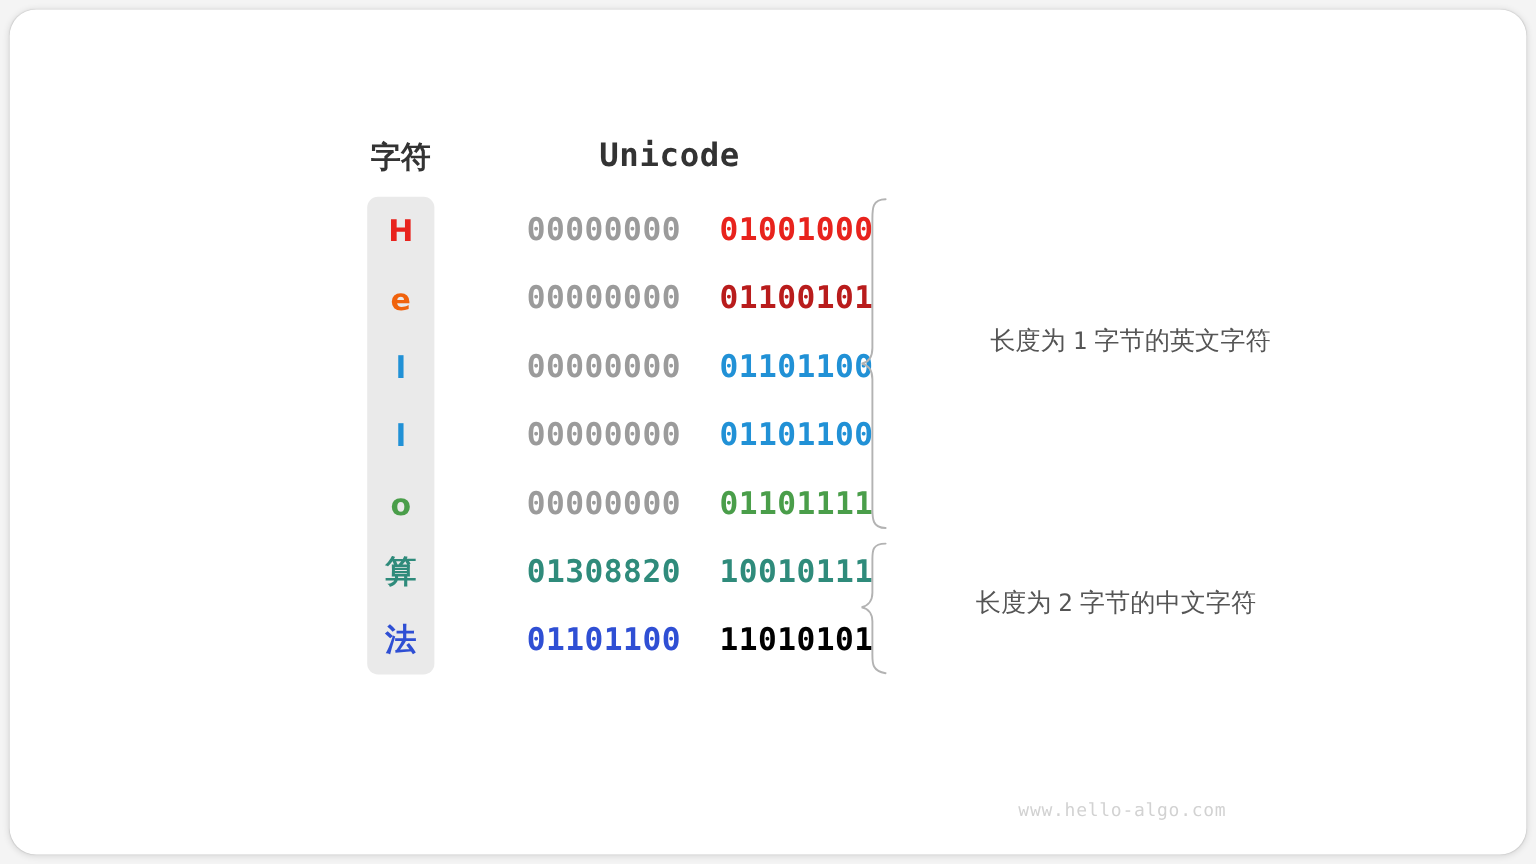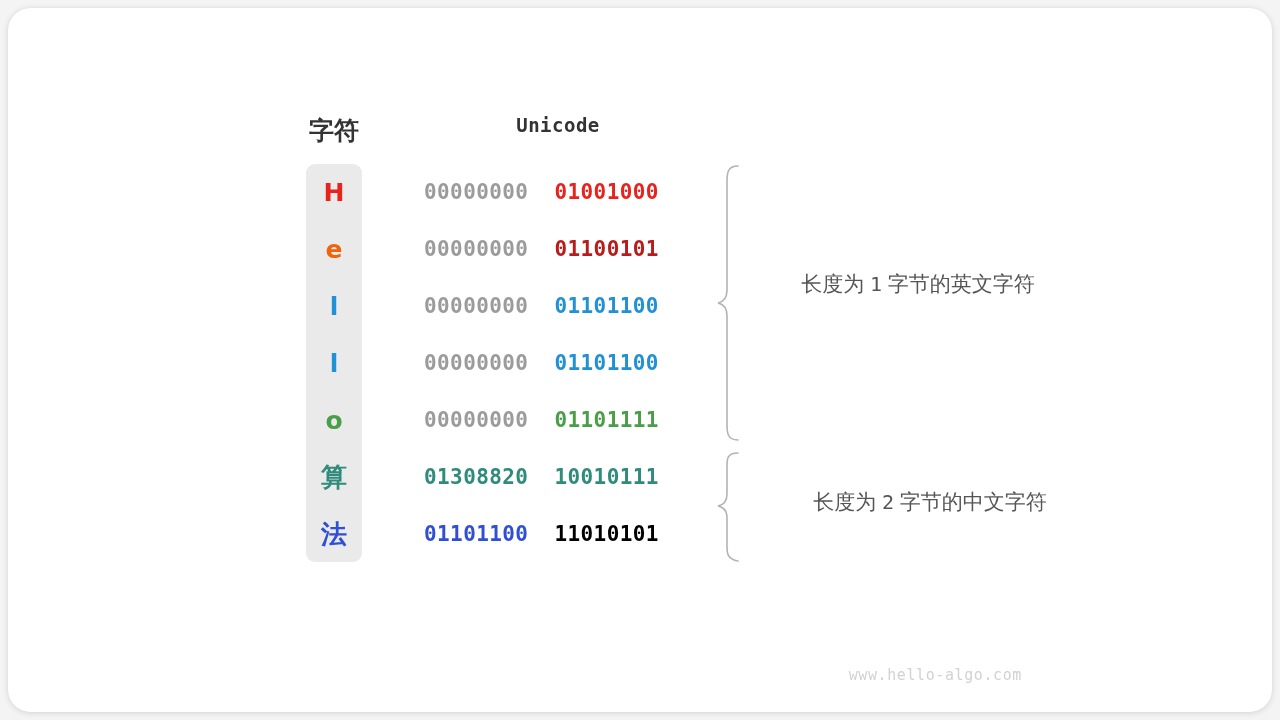--- a/index.html
+++ b/index.html
@@ -46,21 +46,21 @@
     width: 56px;
     text-align: center;
     font-size: 25px;
     font-family: "Liberation Sans", "DejaVu Sans", sans-serif;
   }
   .hdr-unicode {
     left: 432px;
     top: 114px;
     width: 252px;
     text-align: center;
-    font-size: 19px;
+    font-size: 27px;
     font-family: "DejaVu Sans Mono", "Liberation Mono", monospace;
     letter-spacing: 0.5px;
   }
 
   
   .char-col {
     position: absolute;
     left: 306px;
     top: 164px;
     width: 56px;
@@ -86,25 +86,25 @@
     font-size: 25px;
     font-weight: bold;
     font-family: "DejaVu Sans", "Liberation Sans", sans-serif;
   }
   .char-cell.cjk {
     font-size: 26px;
     font-family: "DejaVu Sans", "Liberation Sans", sans-serif;
   }
   .bin-cell {
     position: absolute;
-    left: 424px;
+    left: 439px;
     width: 252px;
     height: 57px;
     line-height: 57px;
-    font-size: 21px;
+    font-size: 26px;
     font-weight: bold;
     font-family: "DejaVu Sans Mono", "Liberation Mono", monospace;
     letter-spacing: 0.4px;
     white-space: pre;
   }
   .bin-hi { color: #9b9b9b; }
 
   
   .brace {
     position: absolute;
@@ -124,21 +124,21 @@
   }
   .anno .mono {
     font-family: "DejaVu Sans Mono", "Liberation Mono", monospace;
     font-size: 20px;
   }
   .anno-sub {
     color: #6f6f6f;
     font-size: 20px;
   }
   #anno-one {
-    left: 732px;
+    left: 756px;
     top: 266px;
     width: 372px;
   }
   #anno-two {
     left: 744px;
     top: 484px;
     width: 372px;
   }
 
   

